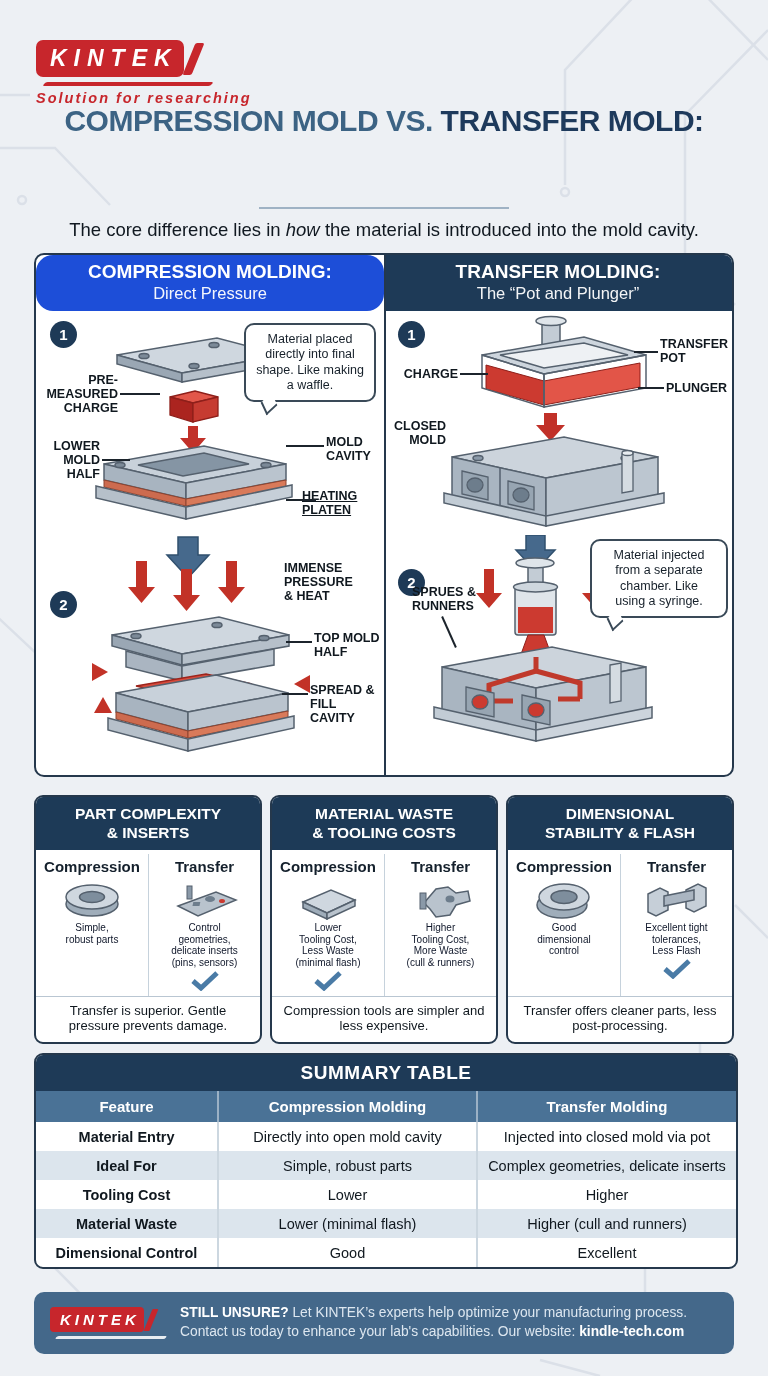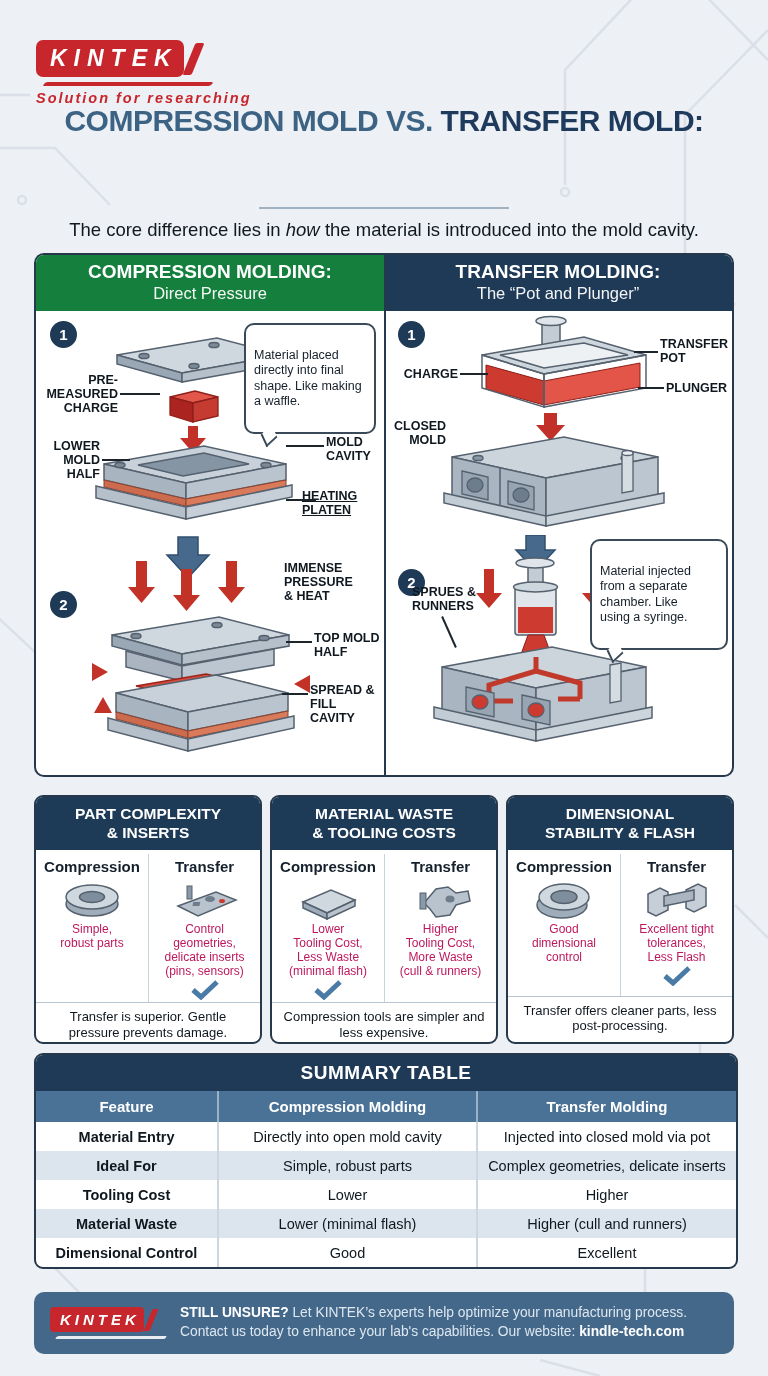--- a/index.html
+++ b/index.html
@@ -27,56 +27,56 @@
   .title-divider{position:absolute;top:207px;left:259px;width:250px;height:2px;background:#9fb2c4;}
   .intro{position:absolute;top:219px;left:0;width:768px;text-align:center;
          font-size:18.5px;color:#101820;}
   .intro em{font-style:italic;}
 
   
   .panel{position:absolute;top:253px;left:34px;width:700px;height:524px;background:#fff;
          border:2px solid #25384c;border-radius:10px;overflow:hidden;box-sizing:border-box;}
   .panel-grid{display:grid;grid-template-columns:1fr 1fr;height:100%;}
   .ph{height:56px;box-sizing:border-box;padding-top:6px;text-align:center;color:#fff;}
-  .ph-left{background:#15803d;}
+  .ph-left{background:#1d4ed8;border-radius:17px;}
   .ph-right{background:#1e3a57;}
   .ph .t1{font-size:19px;font-weight:800;line-height:1.2;}
   .ph .t2{font-size:16.5px;font-weight:400;opacity:.95;line-height:1.2;}
   .vdiv{position:absolute;top:0;bottom:0;left:348px;width:2px;background:#25384c;}
   .step{position:relative;}
   .s1{height:222px;}
   .s2{height:246px;}
   .badge{position:absolute;width:27px;height:27px;border-radius:50%;background:#1e3a57;color:#fff;
          font-weight:bold;font-size:15px;display:flex;align-items:center;justify-content:center;
          box-shadow:0 0 0 2px rgba(255,255,255,.4);}
   .lbl{position:absolute;font-weight:800;font-size:12.5px;line-height:1.12;color:#10181f;
        white-space:pre-line;}
   .lbl.r{text-align:right;}
   .lead{position:absolute;height:2px;background:#1c242c;}
   .bubble{position:absolute;background:#fff;border:2px solid #3a4a58;border-radius:10px;
-          padding:23px 8px;font-size:12.5px;line-height:1.22;color:#16202a;
+          padding:7px 8px;font-size:12.5px;line-height:1.22;color:#16202a;text-align:center;
           white-space:pre-line;z-index:3;}
   .bubble:after{content:"";position:absolute;left:16px;bottom:-11px;width:12px;height:12px;
           background:#fff;border-right:2px solid #3a4a58;border-bottom:2px solid #3a4a58;
           transform:rotate(65deg) skewX(18deg);}
   .diagram{position:absolute;}
 
   
   .cards{position:absolute;top:795px;left:34px;width:700px;display:grid;
          grid-template-columns:1fr 1fr 1fr;gap:8px;}
   .card{background:#fff;border:2px solid #25384c;border-radius:9px;overflow:hidden;
         box-sizing:border-box;height:249px;display:flex;flex-direction:column;}
   .card-head{background:#1d3a57;color:#fff;text-align:center;font-weight:800;font-size:15.5px;
              line-height:1.25;padding:7px 2px;white-space:pre-line;}
   .card-body{flex:1;display:grid;grid-template-columns:1fr 1fr;position:relative;padding-top:4px;}
   .card-col{text-align:center;padding:2px 3px;}
   .card-col.sep{border-left:1.5px solid #c6d2dc;}
   .cname{font-weight:800;font-size:15px;color:#14202c;margin:2px 0 3px;}
   .cicon{height:44px;display:flex;align-items:center;justify-content:center;}
-  .cdesc{font-size:12px;line-height:1.18;color:#be185d;white-space:pre-line;}
+  .cdesc{font-size:10px;line-height:1.18;color:#0f172a;white-space:pre-line;}
   .check{margin-top:2px;height:20px;display:flex;justify-content:center;}
   .verdict{border-top:1.5px solid #b9c6d2;text-align:center;font-size:13px;line-height:1.2;
            padding:6px 10px 8px;color:#10181f;font-weight:500;}
 
   
   .stable{position:absolute;top:1053px;left:34px;width:700px;border:2px solid #25384c;
           border-radius:9px;overflow:hidden;background:#fff;}
   .stable-title{background:#1e3a57;color:#fff;text-align:center;font-weight:800;font-size:19px;
                 letter-spacing:.5px;padding:7px 0;}
   table.sum{width:100%;border-collapse:collapse;font-size:14.5px;}

